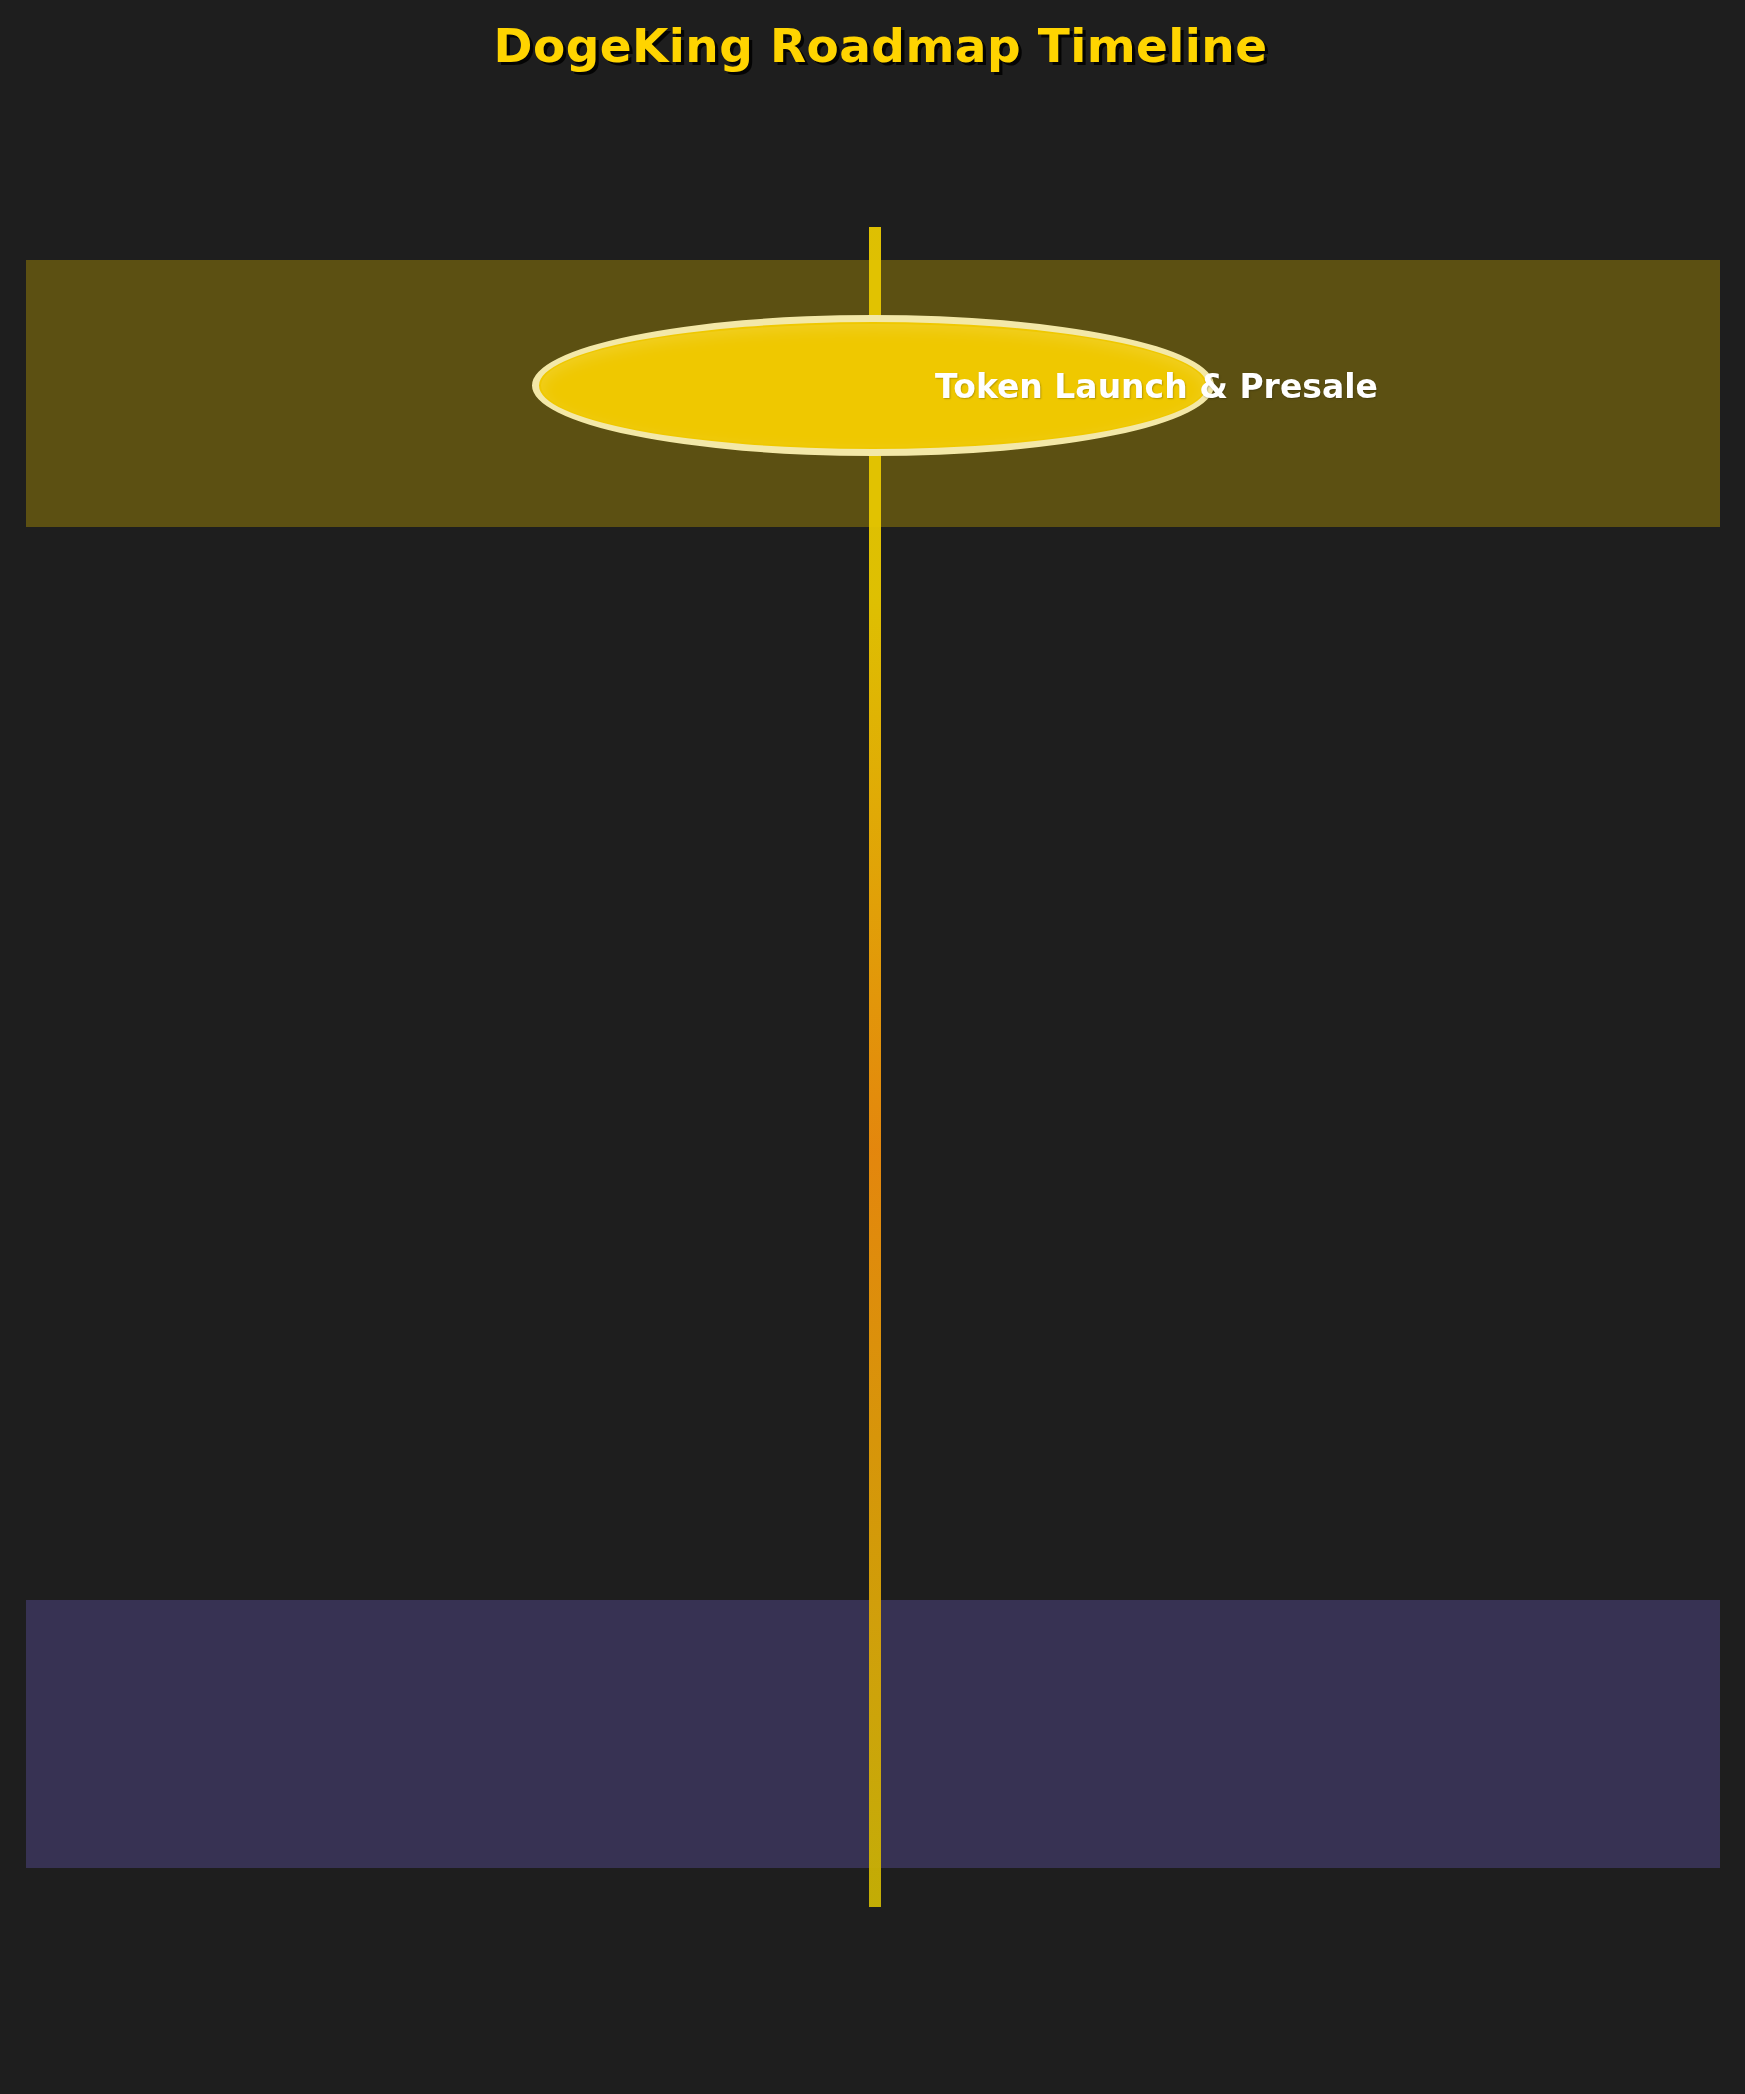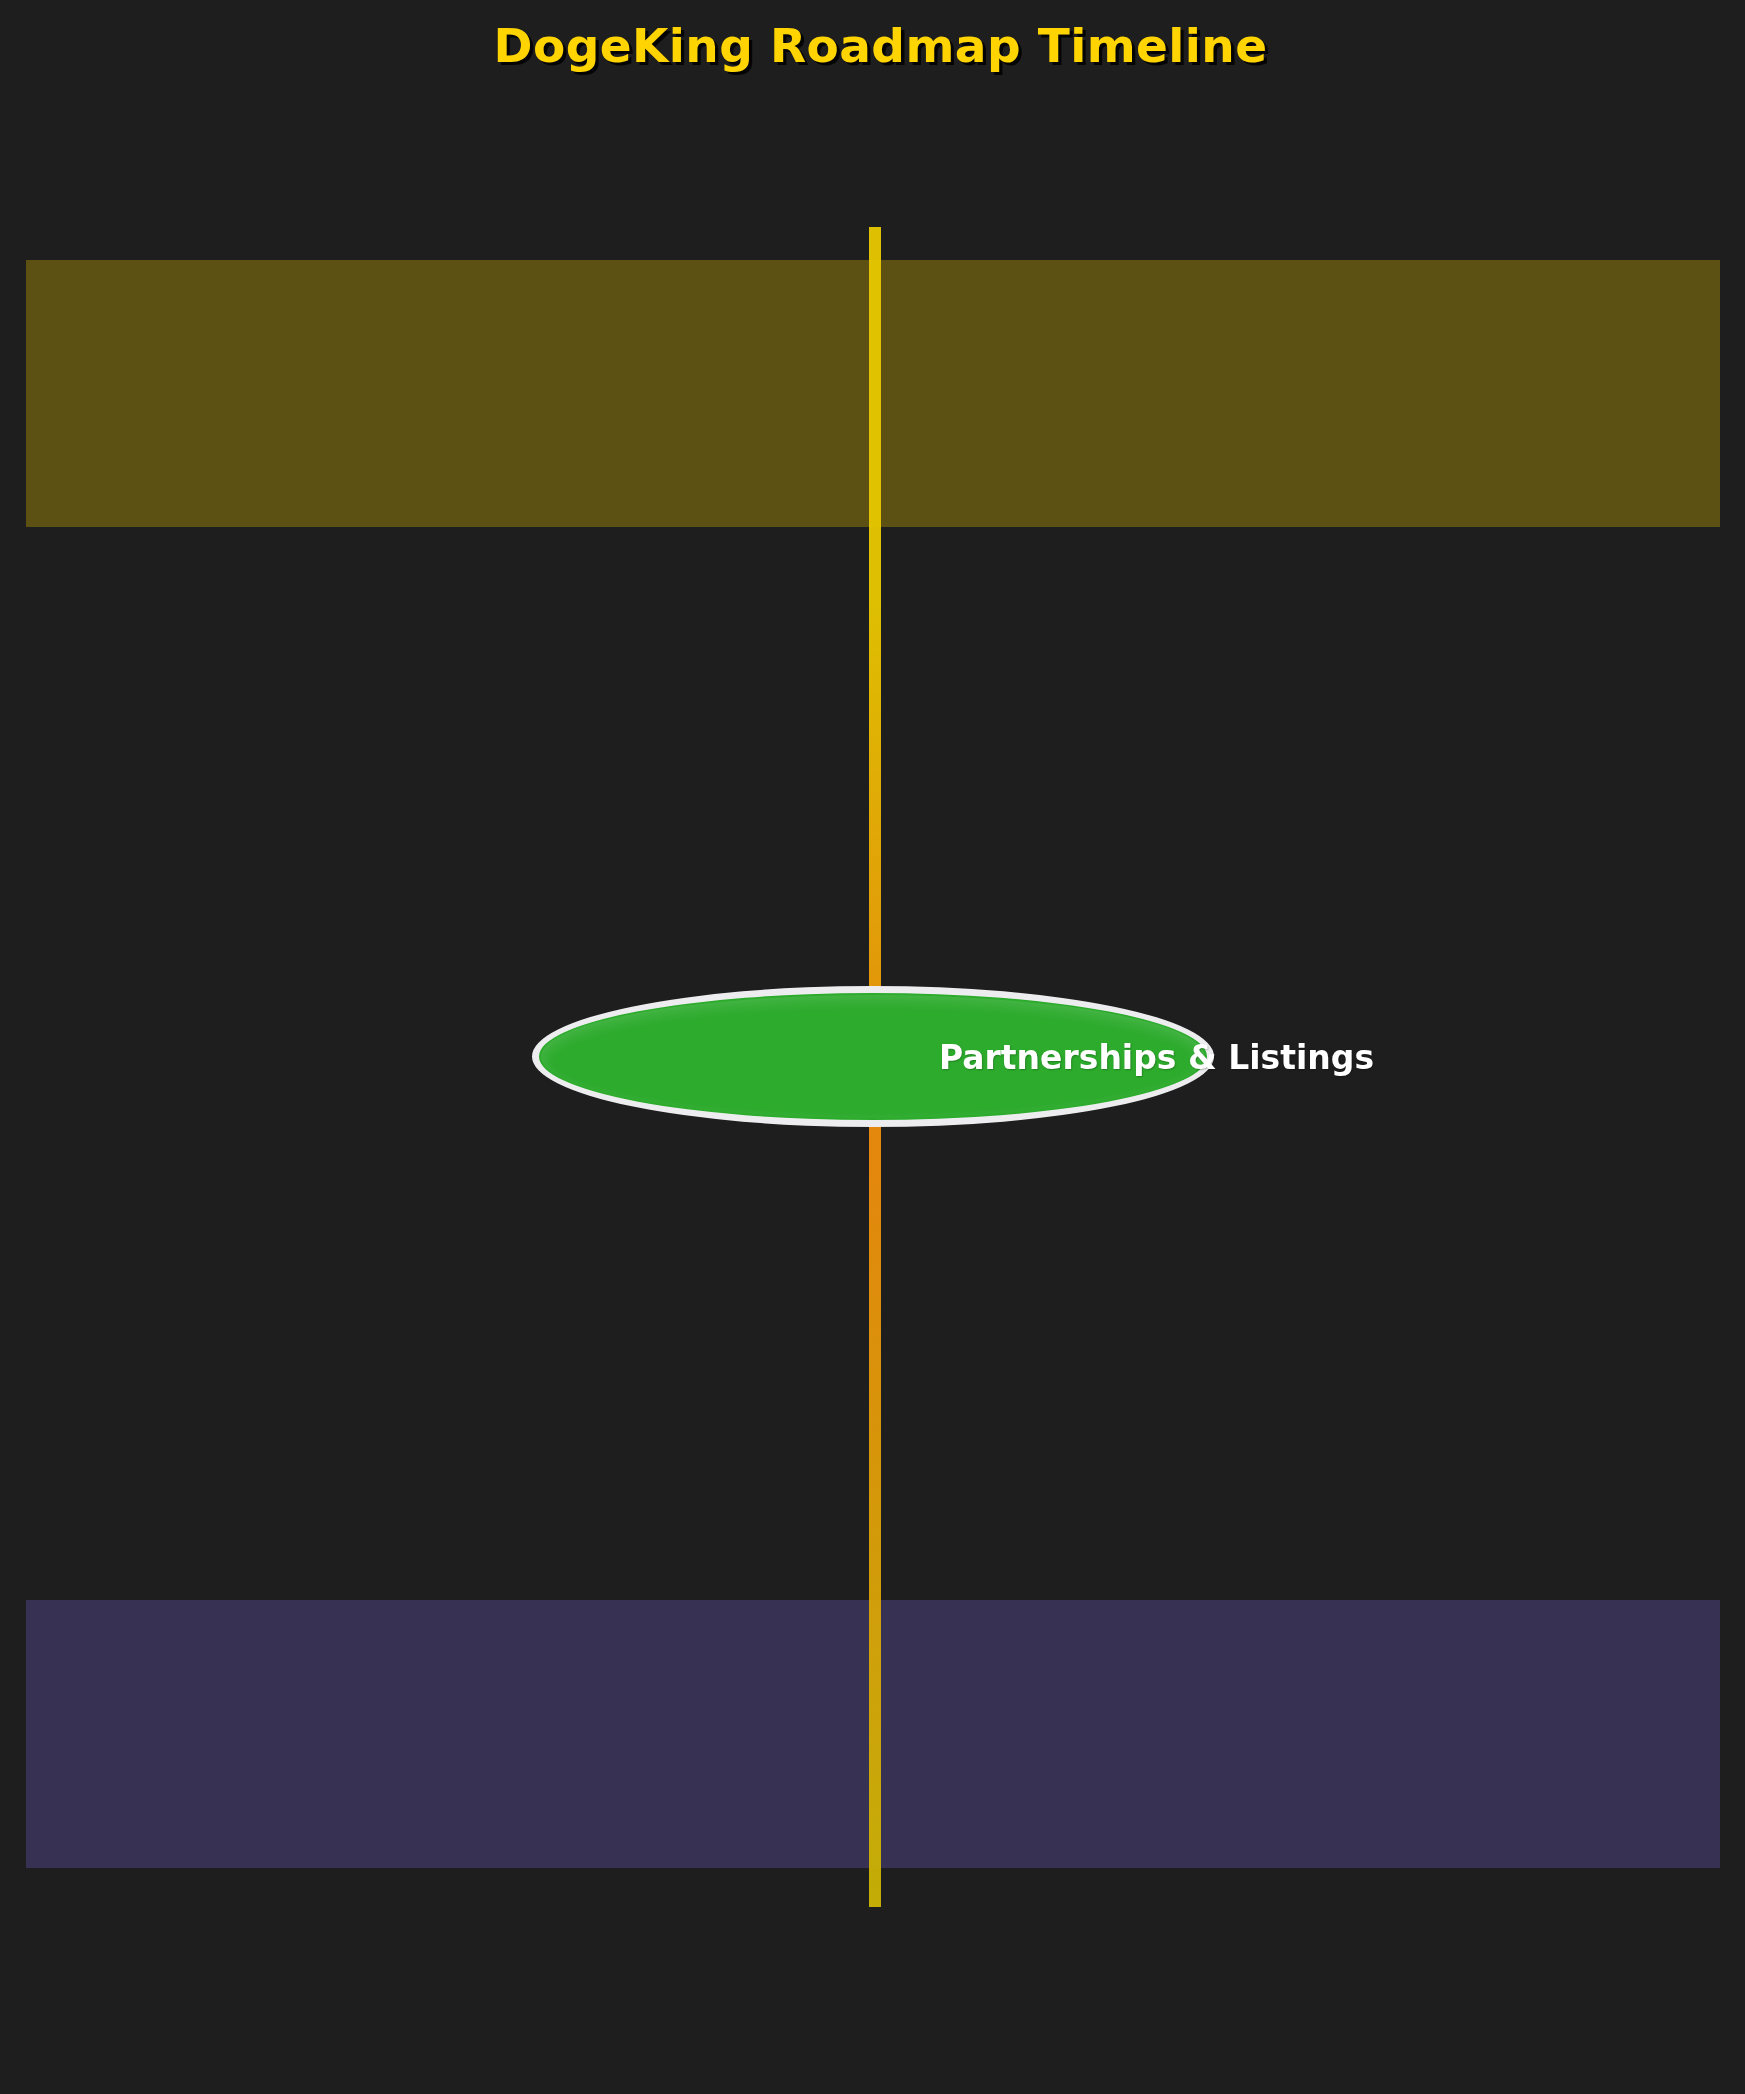--- a/index.html
+++ b/index.html
@@ -112,24 +112,24 @@
 
 <div id="stage">
 
   <div class="highlight-band" id="band-0" style="top: 260px; height: 267px; background: rgb(92, 80, 18);"></div>
   <div class="highlight-band" id="band-1" style="top: 1600px; height: 268px; background: rgb(55, 50, 83);"></div>
 
   <div id="timeline-spine" style="background: linear-gradient(rgb(232, 200, 0) 0%, rgb(232, 200, 0) 22%, rgb(238, 140, 12) 55%, rgb(203, 180, 4) 100%);"></div>
 
   <div id="chart-title" style="color: rgb(255, 212, 0);">DogeKing Roadmap Timeline</div>
 
+  <div class="milestone-row" id="row-0" style="top: 315px;">
+    <div class="period-label" id="period-0" style="left: 818px; top: 110px; color: rgb(125, 127, 147);">Q4 2024</div>
+    <div class="milestone-node" id="node-0" style="background: rgb(239, 200, 0); border: 7.4px solid rgb(243, 232, 168);"></div>
+    <div class="milestone-label" id="mlabel-0" style="top: 52px; color: rgb(255, 255, 255); left: 0px; width: 1745px; text-align: center; padding-left: 0px; transform: translateX(284px);">Token Launch &amp; Presale</div>
+  </div>
 
 
-  <div class="milestone-row" id="row-2" style="top: 986px;">
-    <div class="period-label" id="period-2" style="left: 818px; top: 110px; color: rgb(125, 127, 147);">Q2 2025</div>
-    <div class="milestone-node" id="node-2" style="background: rgb(44, 171, 44); border: 7.4px solid rgb(237, 237, 240);"></div>
-    <div class="milestone-label" id="mlabel-2" style="top: 52px; color: rgb(255, 255, 255); left: 0px; width: 1745px; text-align: center; padding-left: 0px; transform: translateX(284px);">Partnerships &amp; Listings</div>
-  </div>
 
 
 
 </div>
 
 
 </body></html>

